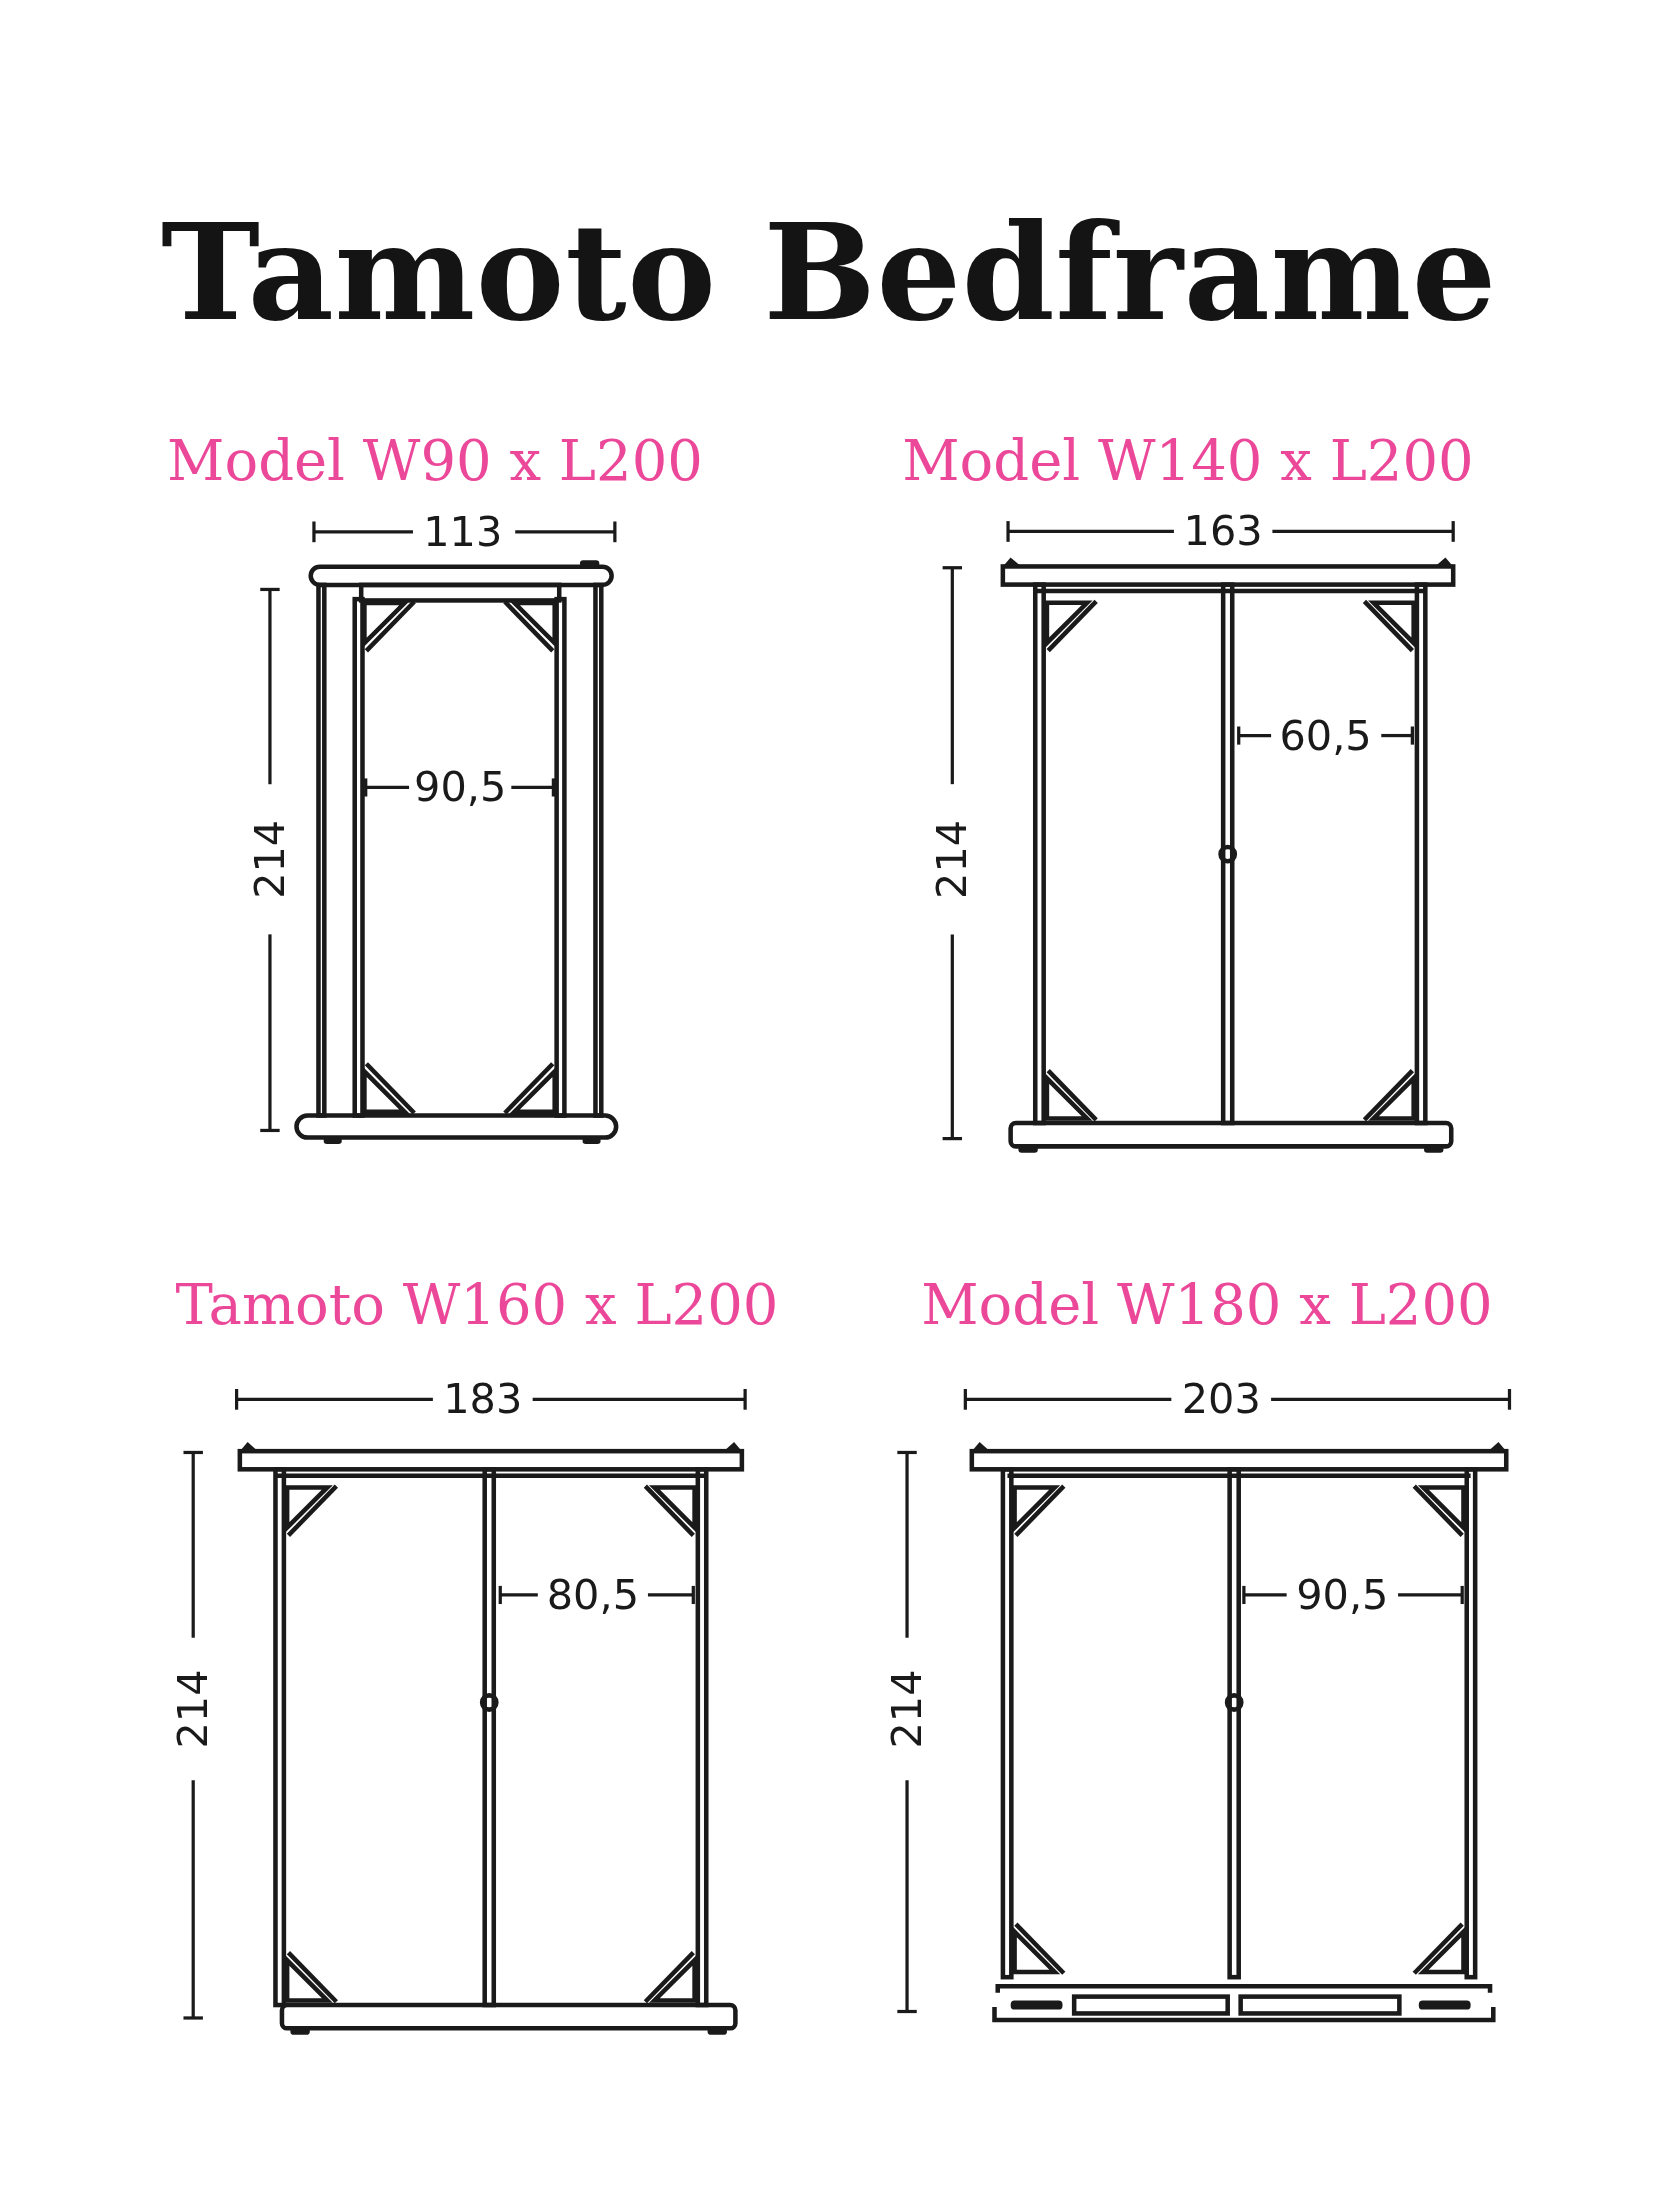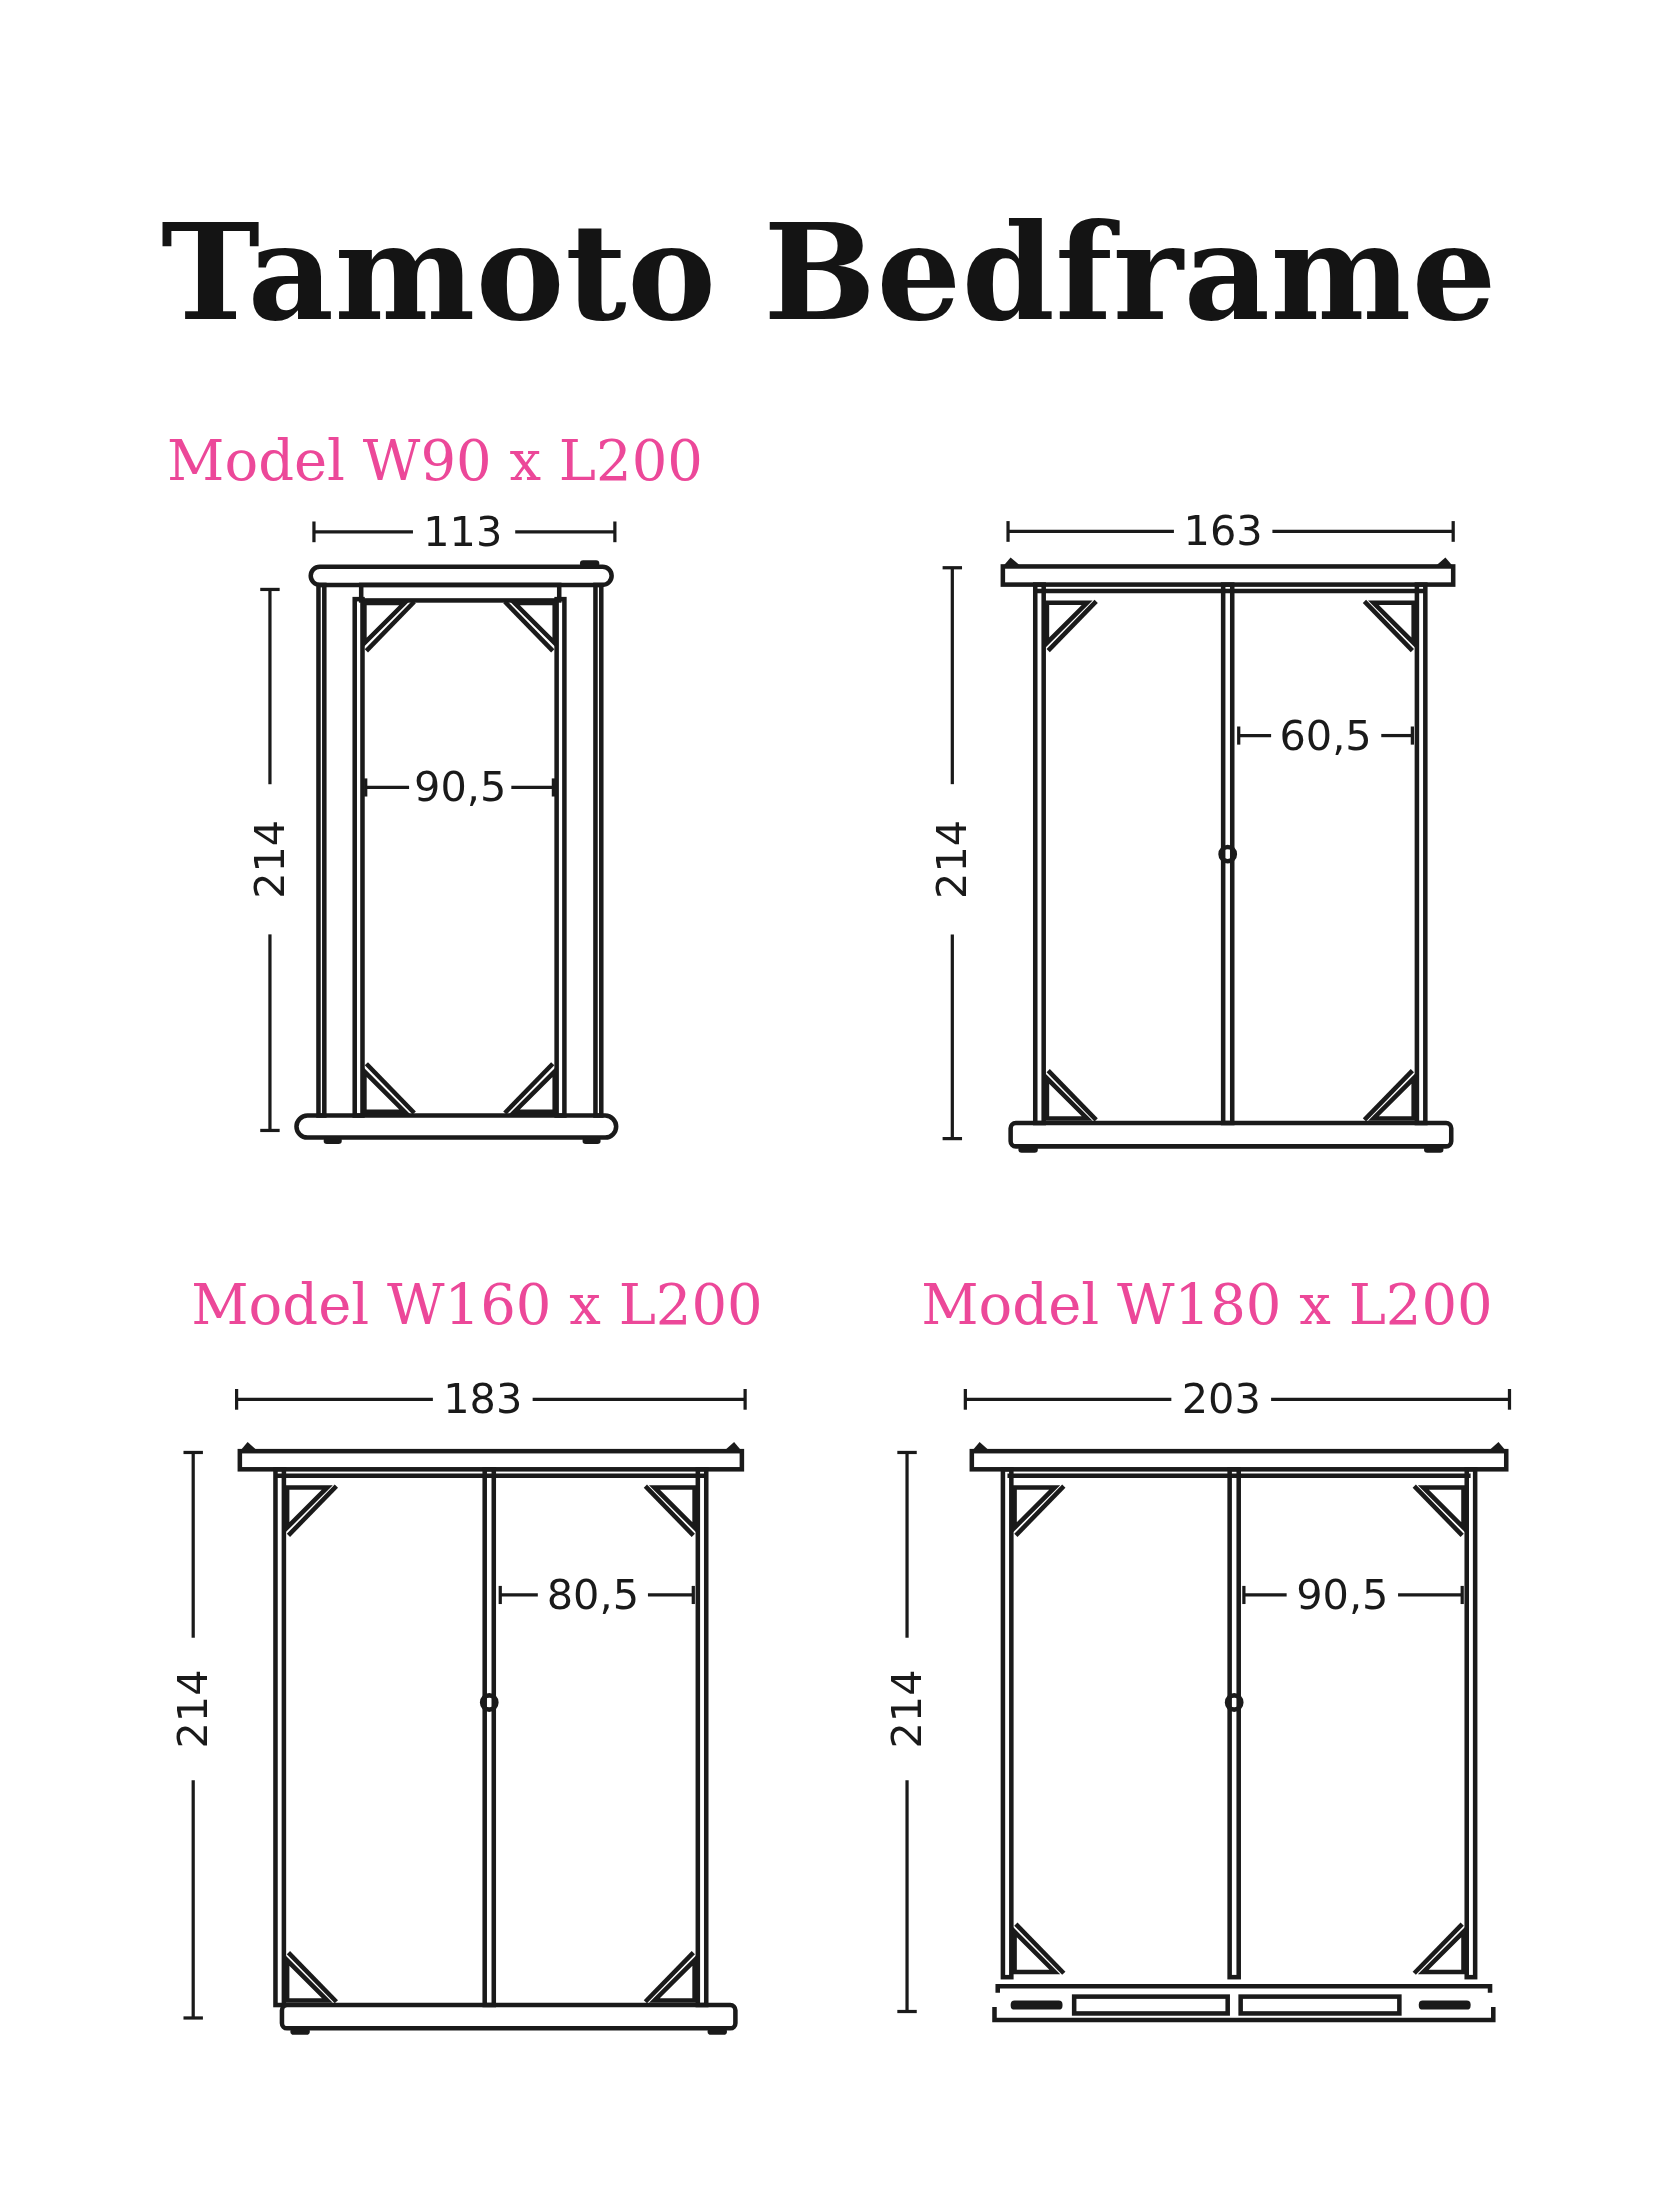--- a/index.html
+++ b/index.html
@@ -44,21 +44,22 @@
   }
 </style>
 </head>
 <body>
 
 <div class="page">
 
   <h1 class="main-title">Tamoto Bedframe</h1>
 
   <h2 class="model-title" id="t-w90">Model W90 x L200</h2>
-  <h2 class="model-title" id="t-w160">Model W160 x L200</h2>
+  <h2 class="model-title" id="t-w140">Model W140 x L200</h2>
+  <h2 class="model-title" id="t-w160">Tamoto W160 x L200</h2>
   <h2 class="model-title" id="t-w180">Model W180 x L200</h2>
 
   <svg id="d-w90" class="diagram" width="453" height="674" viewBox="380 770 700 1040">
 
     <g>
       <line class="dim-line" x1="485" y1="804" x2="485" y2="836"></line>
       <line class="dim-line" x1="950" y1="804" x2="950" y2="836"></line>
       <line class="dim-line" x1="485" y1="820" x2="638" y2="820"></line>
       <line class="dim-line" x1="796" y1="820" x2="950" y2="820"></line>
       <text class="dim-text" x="715" y="820" text-anchor="middle" dominant-baseline="central">113</text>

